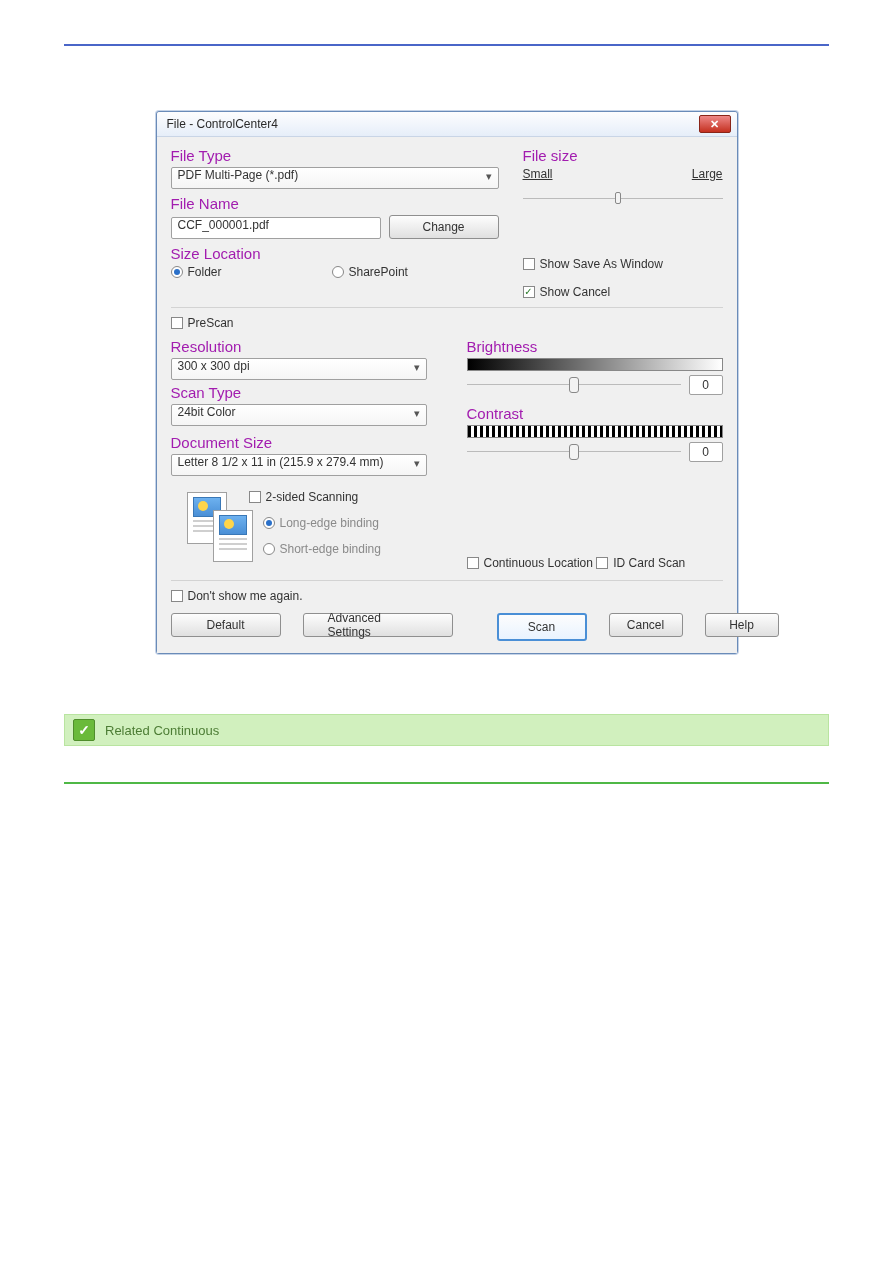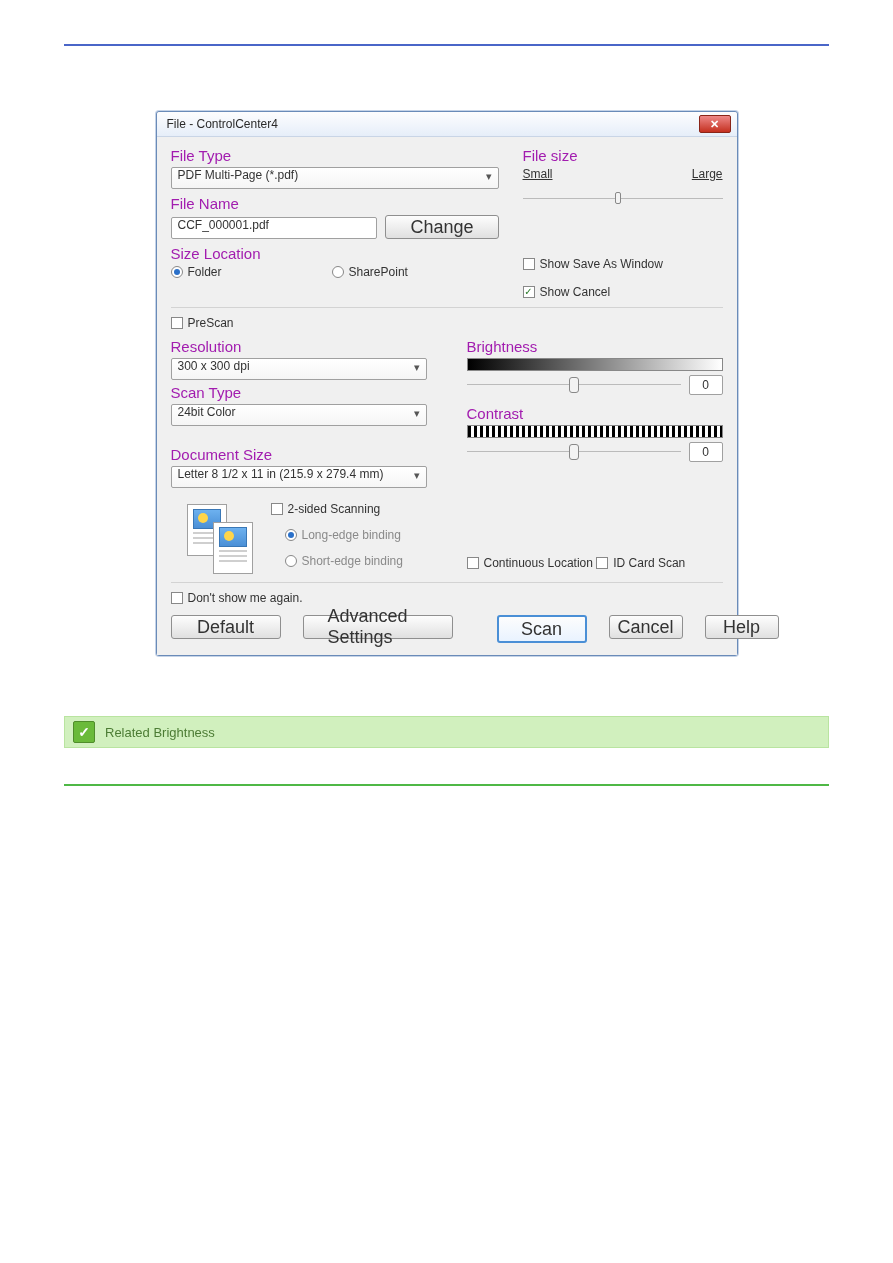--- a/index.html
+++ b/index.html
@@ -69,21 +69,21 @@
     font-size: 11px;
   }
   .text-input { background: #fff; padding-right: 6px; }
   .row { display: flex; gap: 8px; align-items: flex-end; }
   .btn {
     height: 24px;
     padding: 0 24px;
     border: 1px solid #8f8f8f;
     border-radius: 3px;
     background: linear-gradient(#fdfdfd,#e0e0e0);
-    font-size: 18px;
+    font-size: 12px;
     display: inline-flex;
     align-items: center;
     justify-content: center;
     color: #333;
   }
   .btn-wide { min-width: 110px; }
   .btn-primary {
     border: 2px solid #4a8fd6;
     background: linear-gradient(#fdfdfd,#e9f3ff);
     min-width: 90px;
@@ -155,21 +155,21 @@
   .thumbs {
     display:flex; gap:0; margin: 6px 10px 0 16px;
   }
   .thumbs .page {
     width: 40px; height: 52px; border:1px solid #a0a0a0; background:#fff; position:relative; margin-right:-14px;
   }
   .thumbs .page:nth-child(2){ margin-top:18px; }
   .thumbs .page .pic { width:28px;height:20px;background:linear-gradient(#6db1ef,#4a8fd6);margin:4px auto 3px;border:1px solid #3977b6;}
   .thumbs .page .pic::after{content:"";display:block;width:10px;height:10px;background:#ffd54a;border-radius:50%;margin:3px 0 0 4px;}
   .thumbs .page .ln{height:2px;background:#cfcfcf;margin:3px 5px;}
-  .two-sided { display:flex; gap: 22px; align-items: flex-start; margin-top: 10px;}
+  .two-sided { display:flex; gap: 0; align-items: flex-start; margin-top: 10px;}
   .two-sided .opts { display:flex; flex-direction:column; gap:12px; margin-top: 4px;}
   .disabled { color:#8a8a8a; }
   .footer-row { display:flex; gap:22px; margin-top: 8px;}
   .footer-row .spacer { flex:1; }
   .dialog-wrap { position:relative; }
   .related-bar {
     display:flex; align-items:center; gap:10px;
     margin: 60px 64px 0 64px;
     background: #d1f0be;
     border: 1px solid #b9e4a0;
@@ -259,21 +259,21 @@
       </div>
 
       <div class="two-col" style="margin-top:4px; gap:40px">
         <div class="left-col" style="max-width:320px">
           <label class="lbl">Resolution</label>
           <div class="select"><span>300 x 300 dpi</span></div>
 
           <label class="lbl" style="margin-top:4px">Scan Type</label>
           <div class="select"><span>24bit Color</span></div>
 
-          <label class="lbl" style="margin-top:20px">Document Size</label>
+          <label class="lbl" style="margin-top:8px">Document Size</label>
           <div class="select"><span>Letter 8 1/2 x 11 in (215.9 x 279.4 mm)</span></div>
 
           <div class="two-sided">
             <div class="thumbs">
               <div class="page">
                   <div class="pic"></div>
                   <div class="ln"></div>
                   <div class="ln"></div>
                   <div class="ln"></div>
                 </div>
@@ -360,16 +360,16 @@
             <span>Help</span>
           </div>
       </div>
     </div>
   </div>
 
 </div>
 
 <div class="related-bar">
   <div class="chk">✓</div>
-  <span>Related Brightness</span>
+  <span>Related Continuous</span>
 </div>
 
 <div class="green-rule"></div>
 
 </body></html>

